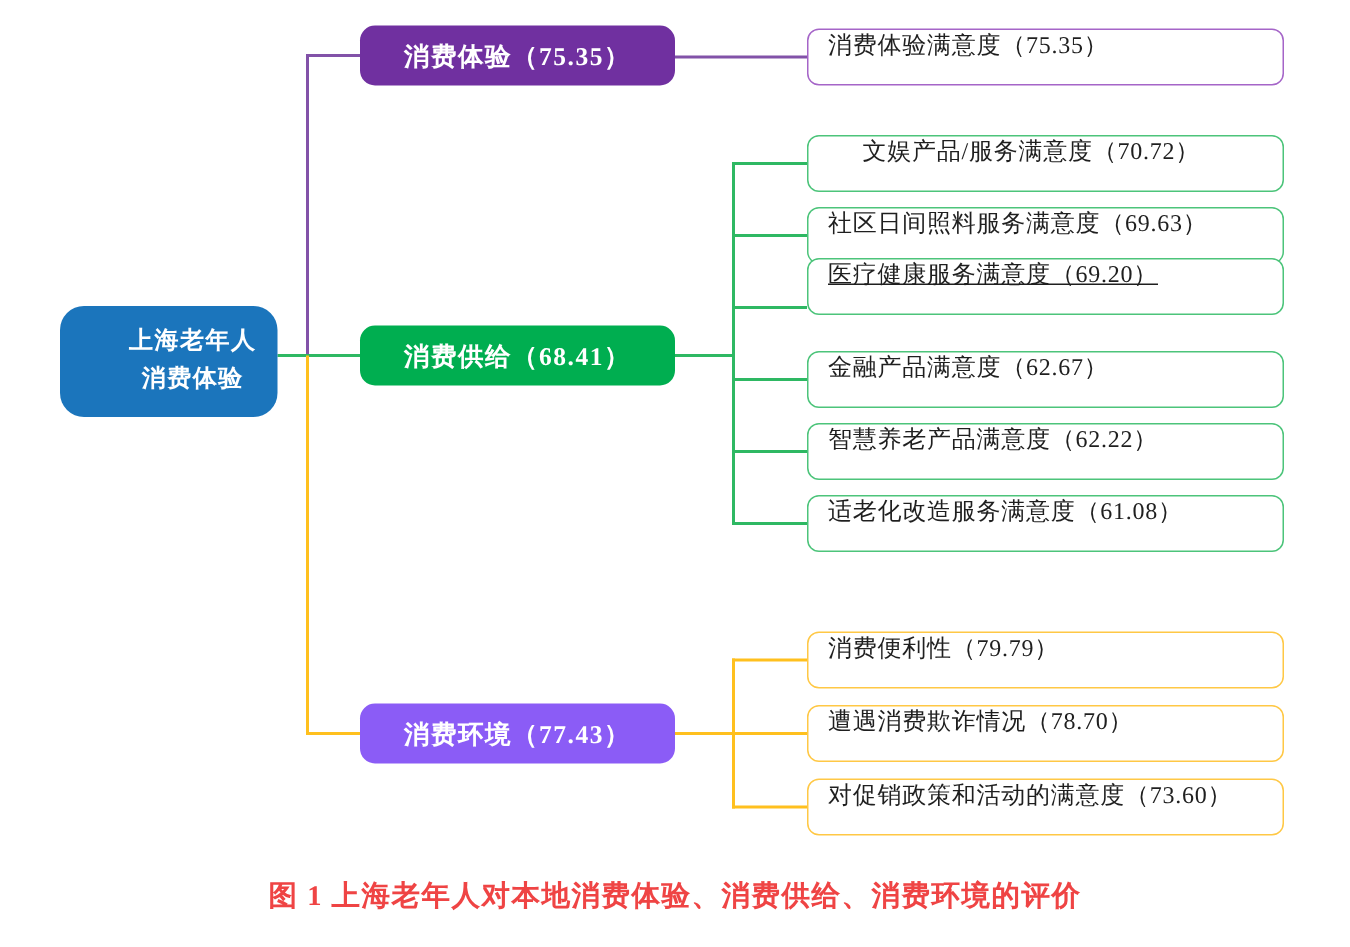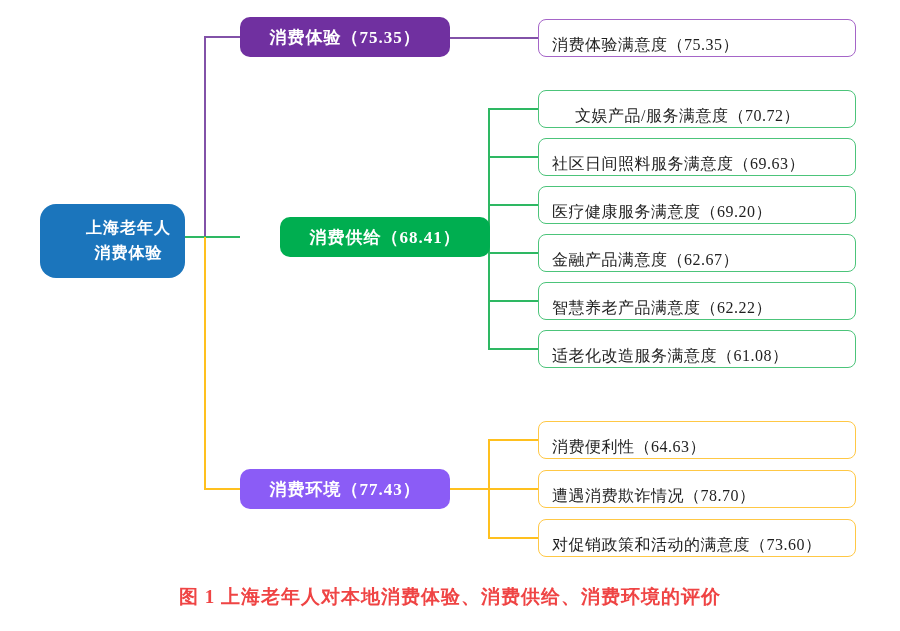--- a/index.html
+++ b/index.html
@@ -33,35 +33,35 @@
   .node.root {
     background: #1B75BC;
     border-radius: 16px;
     font-size: 16px;
     line-height: 1.55;
     text-align: center;
     flex-direction: column;
     padding-left: 32px;
   }
   .node.purple-fill { background: #7030A0; }
-  .node.green-fill  { background: #00AE50; margin-left: 40px; }
+  .node.green-fill  { background: #00AE50; }
   .node.yellow-fill { background: #8b5cf6; }
 
   
   .leaf {
     position: absolute;
     left: 538px;
     width: 318px;
     height: 38px;
     background: #ffffff;
     border: 1.5px solid #999;
     border-radius: 8px;
     box-sizing: border-box;
     display: flex;
-    align-items: flex-end;
+    align-items: flex-start;
     padding-left: 13px;
     font-size: 16px;
     color: #1f1f1f;
     letter-spacing: 0.5px;
   }
   .leaf.purple-border { border-color: #A565C8; }
   .leaf.green-border  { border-color: #4CC47A; }
   .leaf.yellow-border { border-color: #FFC845; }
 
   .caption {
@@ -123,35 +123,35 @@
   <div class="leaf purple-border" style="top:19px;">
     <span>消费体验满意度（75.35）</span>
   </div>
 
   <div class="leaf green-border" style="top:90px;padding-left:36px;">
     <span>文娱产品/服务满意度（70.72）</span>
   </div>
   <div class="leaf green-border" style="top:138px;">
     <span>社区日间照料服务满意度（69.63）</span>
   </div>
-  <div class="leaf green-border" style="top:186px;">
+  <div class="leaf green-border" style="top:172px;text-decoration:underline;">
     <span>医疗健康服务满意度（69.20）</span>
   </div>
   <div class="leaf green-border" style="top:234px;">
     <span>金融产品满意度（62.67）</span>
   </div>
   <div class="leaf green-border" style="top:282px;">
     <span>智慧养老产品满意度（62.22）</span>
   </div>
   <div class="leaf green-border" style="top:330px;">
     <span>适老化改造服务满意度（61.08）</span>
   </div>
 
   <div class="leaf yellow-border" style="top:421px;">
-    <span>消费便利性（64.63）</span>
+    <span>消费便利性（79.79）</span>
   </div>
   <div class="leaf yellow-border" style="top:470px;">
     <span>遭遇消费欺诈情况（78.70）</span>
   </div>
   <div class="leaf yellow-border" style="top:519px;">
     <span>对促销政策和活动的满意度（73.60）</span>
   </div>
 
   <div class="caption">图 1 上海老年人对本地消费体验、消费供给、消费环境的评价</div>
 

